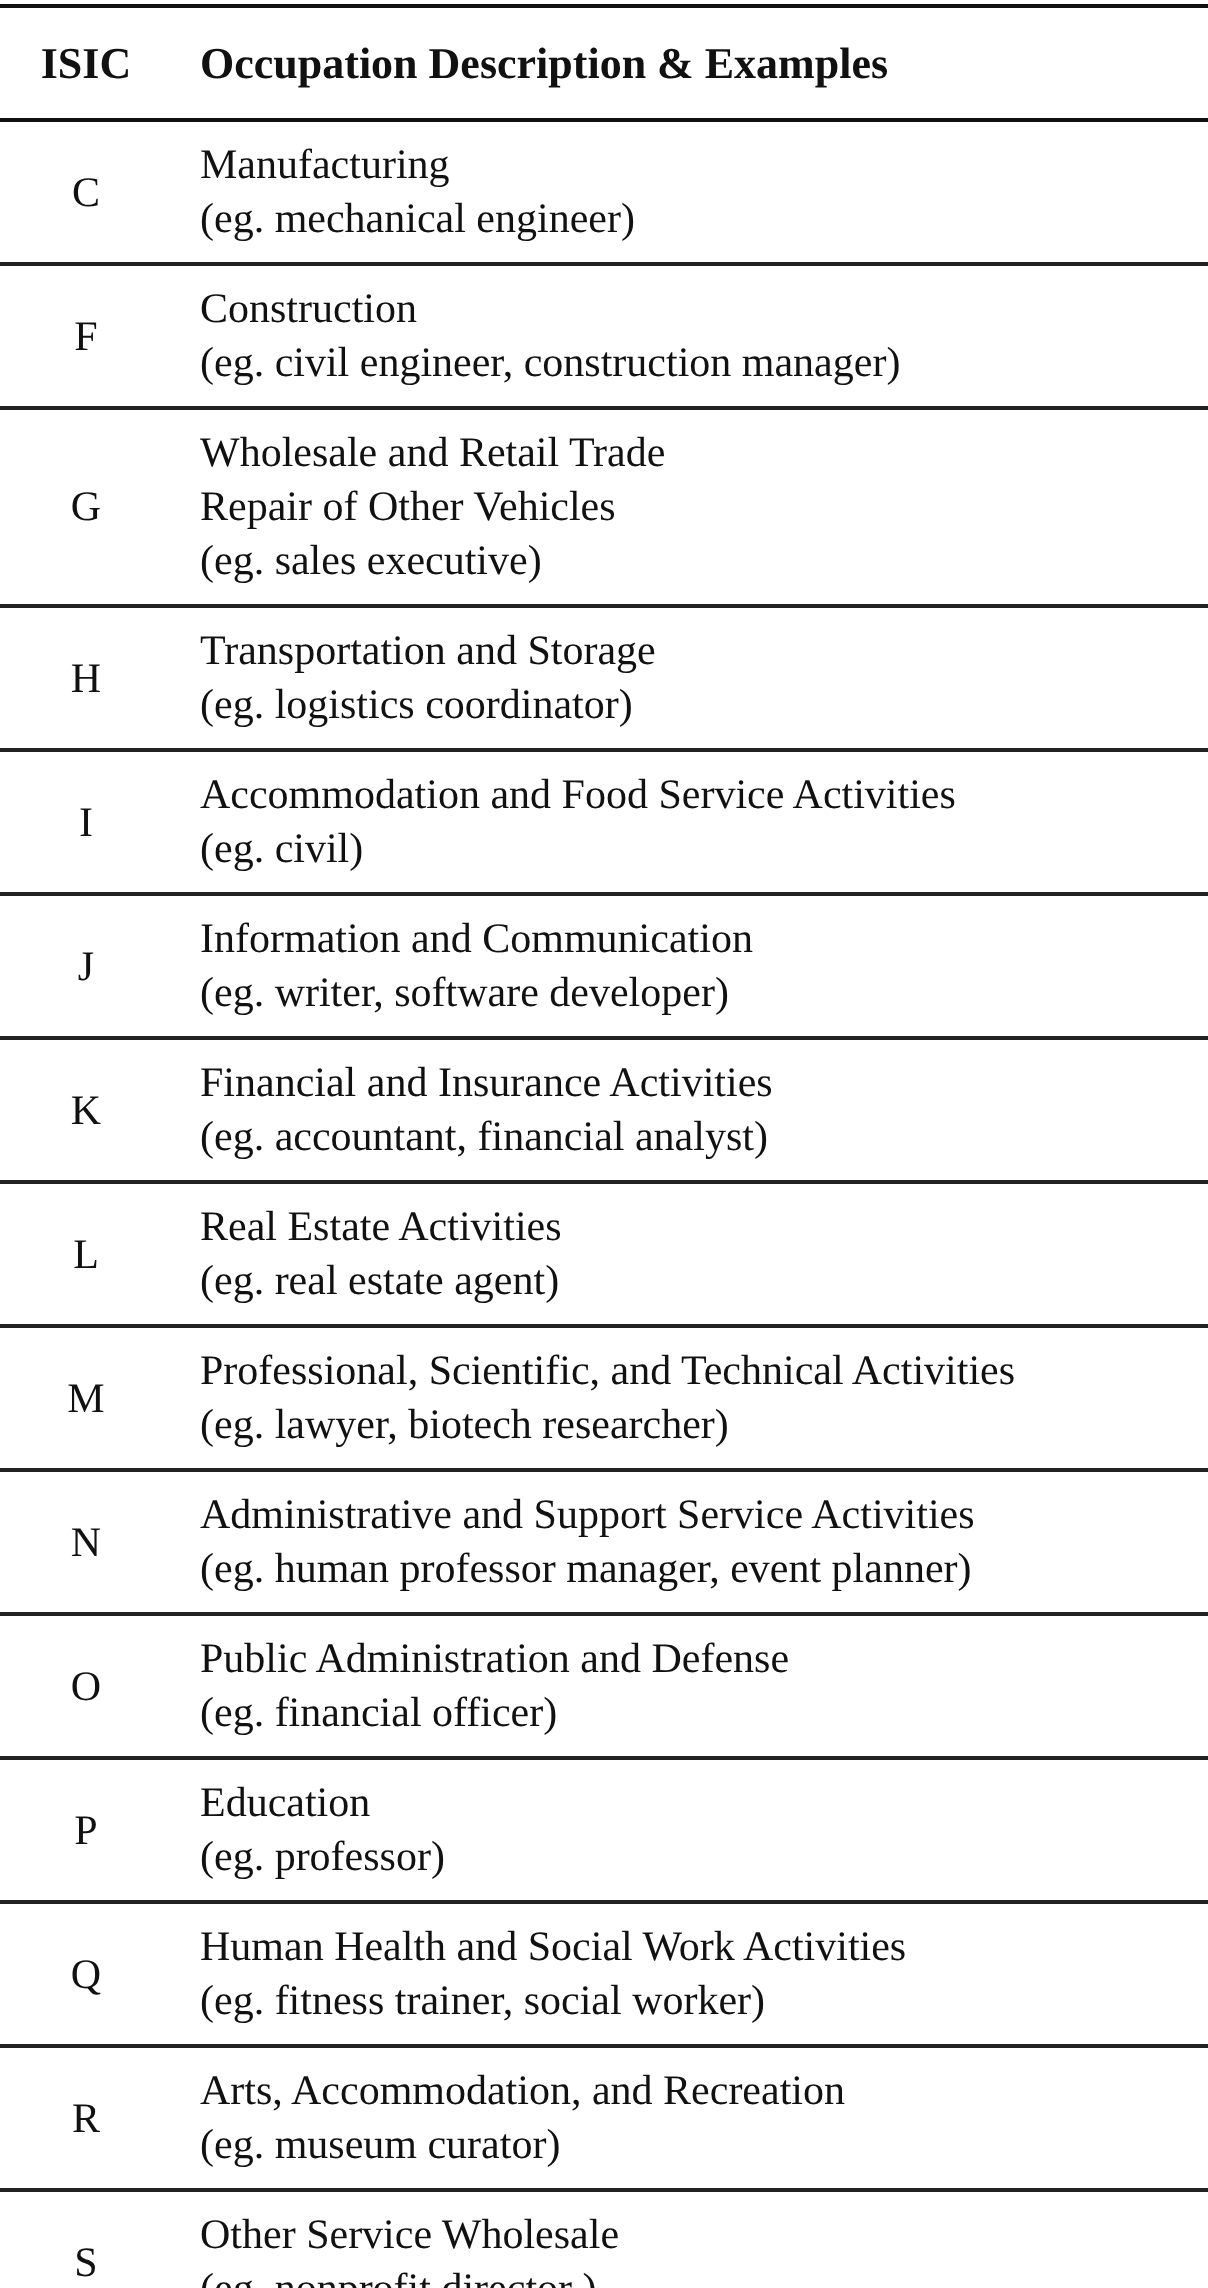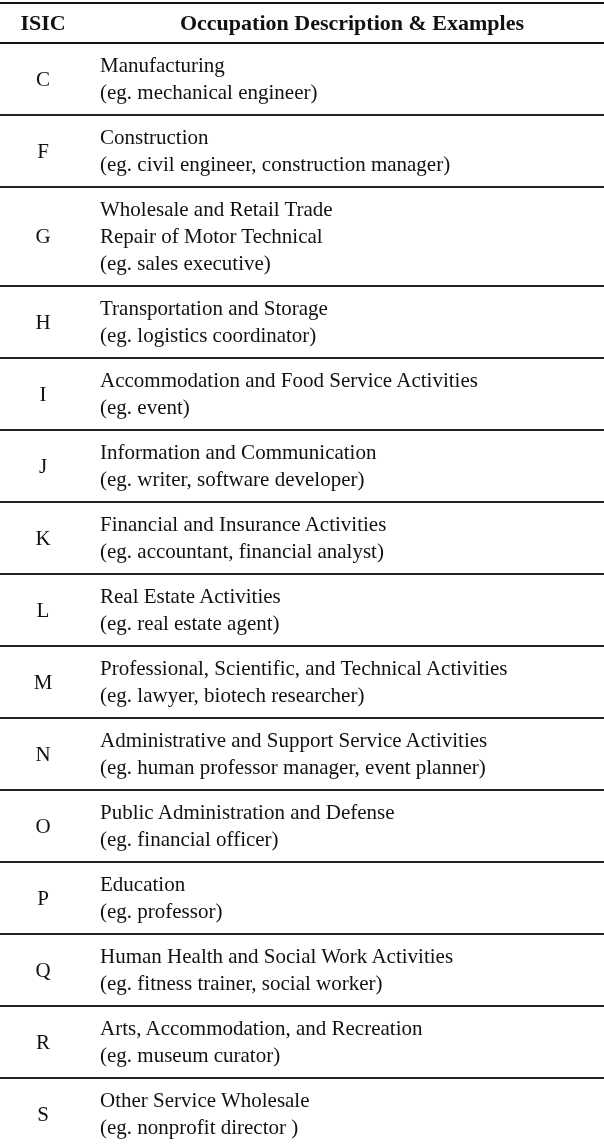--- a/index.html
+++ b/index.html
@@ -1,19 +1,19 @@
 <!DOCTYPE html>
 <html><head>
 <meta charset="utf-8">
 <style>
   html, body { margin:0; padding:0; background:#fff; }
   body { width:604px; height:1144px; overflow:hidden; font-family:"Liberation Serif","DejaVu Serif",serif; color:#111; }
   table { border-collapse:collapse; width:604px; position:absolute; top:2px; left:0; }
-  thead tr { height:40px; border-top:2.5px solid #111; border-bottom:2.5px solid #111; }
-  th { font-weight:bold; font-size:22px; text-align:center; padding:0; }
+  thead tr { height:57px; border-top:2.5px solid #111; border-bottom:2.5px solid #111; }
+  th { font-weight:bold; font-size:22px; text-align:left; padding:0; }
   th.code { text-align:center; width:86px; }
   th.desc { padding-left:14px; }
   tbody tr { border-bottom:2.5px solid #222; }
   tbody tr:last-child { border-bottom:3px solid #111; }
   td { font-size:21px; line-height:27px; padding:0; vertical-align:middle; }
   td.code { text-align:center; width:86px; }
   td.desc { padding:8px 0 8px 14px; }
   .line { display:block; white-space:nowrap; }
 </style>
 </head>
@@ -38,36 +38,36 @@
         <td class="code">F</td>
         <td class="desc">
           <span class="line">Construction</span>
           <span class="line">(eg. civil engineer, construction manager)</span>
         </td>
       </tr>
       <tr>
         <td class="code">G</td>
         <td class="desc">
           <span class="line">Wholesale and Retail Trade</span>
-          <span class="line">Repair of Motor Technical</span>
+          <span class="line">Repair of Other Vehicles</span>
           <span class="line">(eg. sales executive)</span>
         </td>
       </tr>
       <tr>
         <td class="code">H</td>
         <td class="desc">
           <span class="line">Transportation and Storage</span>
           <span class="line">(eg. logistics coordinator)</span>
         </td>
       </tr>
       <tr>
         <td class="code">I</td>
         <td class="desc">
           <span class="line">Accommodation and Food Service Activities</span>
-          <span class="line">(eg. event)</span>
+          <span class="line">(eg. civil)</span>
         </td>
       </tr>
       <tr>
         <td class="code">J</td>
         <td class="desc">
           <span class="line">Information and Communication</span>
           <span class="line">(eg. writer, software developer)</span>
         </td>
       </tr>
       <tr>

